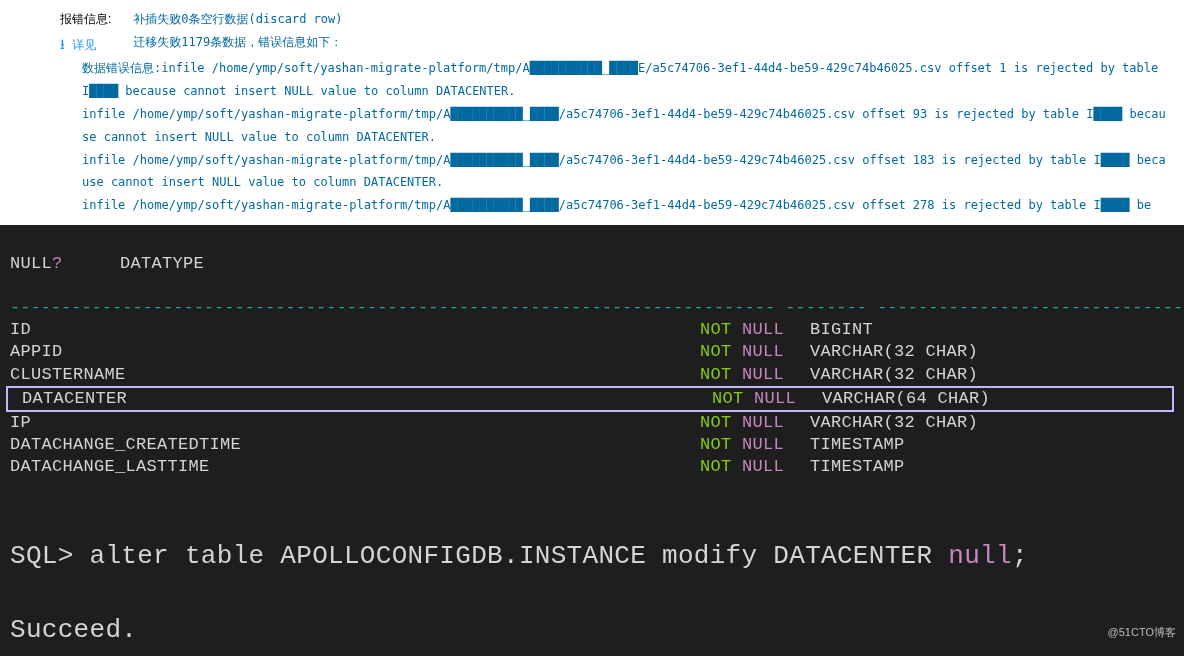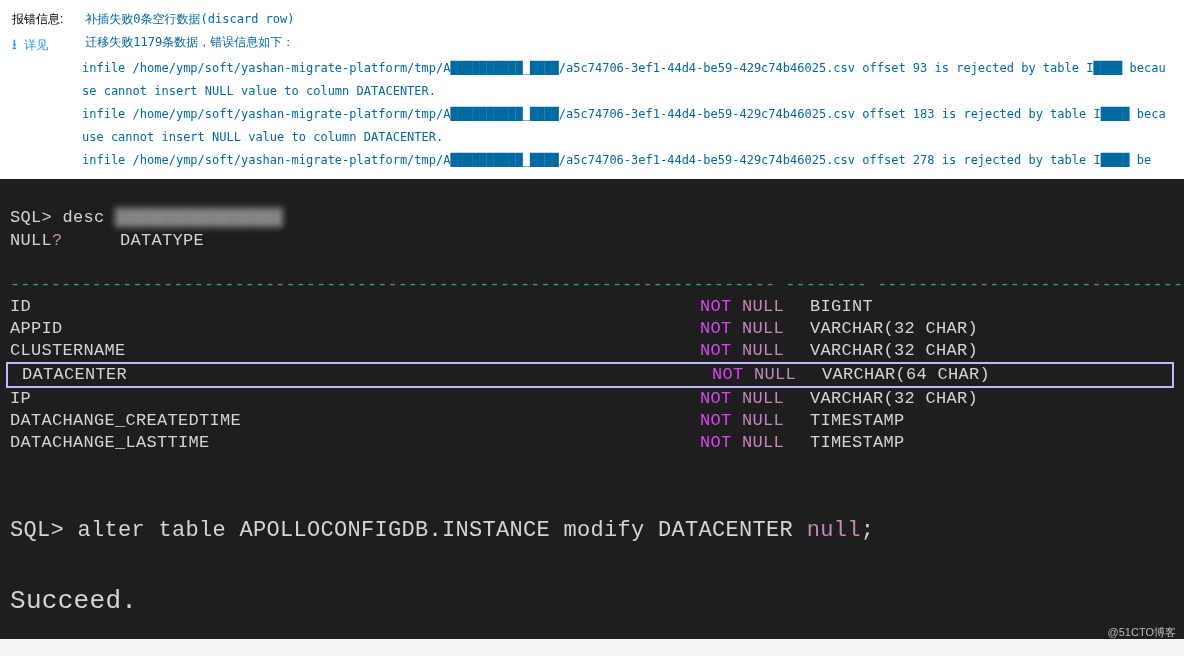--- a/index.html
+++ b/index.html
@@ -1,29 +1,29 @@
 <!DOCTYPE html>
 <html><head>
 <meta charset="utf-8">
 <style>
   * { margin: 0; padding: 0; box-sizing: border-box; }
   body { font-family: "Microsoft YaHei", Arial, sans-serif; font-size: 12px; background: #f5f5f5; width: 1184px; height: 656px; overflow: hidden; }
   .top-log { background: #fff; padding: 8px 12px; font-size: 12px; color: #333; line-height: 1.9; }
-  .top-log .label { color: #000; font-weight: 500; display: inline-block; width: 70px; vertical-align: top; }
+  .top-log .label { color: #000; font-weight: 500; display: inline-block; width: 70px; vertical-align: top; margin-left: 48px; }
   .top-log .detail-link { color: #1890ff; cursor: pointer; text-align: center; }
   .top-log .logtext { font-family: Consolas, monospace; color: #0369a1; word-break: break-all; }
   .terminal { background: #1e1e1e; color: #d4d4d4; font-family: Consolas, "Courier New", monospace; font-size: 17px; padding: 6px 10px 20px 10px; line-height: 1.3; letter-spacing: 0.3px; white-space: pre; }
   .terminal .null-kw { color: #c586c0; }
   .terminal .header-row { display: flex; }
   .terminal .col-name { width: 690px; display: inline-block; }
   .terminal .col-null { width: 110px; display: inline-block; }
   .terminal .col-null .null-q { color: #c586c0; }
   .terminal .col-type { display: inline-block; text-align: right; }
   .terminal .dashes { color: #2aa198; letter-spacing: 0; }
-  .terminal .not-null .nn { color: #d946ef; }
+  .terminal .not-null .nn { color: #84cc16; }
   .terminal .not-null .nl { color: #c586c0; }
   .terminal .box-highlight { border: 2px solid #c4b5fd; display: block; margin-left: -4px; padding-left: 14px; }
   .terminal .blur { filter: blur(3px); color: #888; }
   .watermark { position: fixed; right: 8px; bottom: 16px; color: #bbb; font-size: 11px; }
   .dl-icon { color: #1890ff; margin-right: 4px; font-size: 14px; }
 </style>
 </head>
 <body>
 
 <div class="top-log">
@@ -31,29 +31,31 @@
     <span class="label">报错信息:</span>
     <span class="logtext">补插失败0条空行数据(discard row)</span>
   </div>
   <div>
     <span class="label">
       <span class="dl-icon">⭳</span>
       <span class="detail-link">详见</span>
     </span>
     <span class="logtext">迁移失败1179条数据，错误信息如下：</span>
   </div>
+  <div style="padding-left:70px;">
+    <span class="logtext">数据错误信息:</span><span class="logtext">infile /home/ymp/soft/yashan-migrate-platform/tmp/A██████████_████E/a5c74706-3ef1-44d4-be59-429c74b46025.csv offset 1 is rejected by table I████ because cannot insert NULL value to column DATACENTER.</span>
+  </div>
   <div style="padding-left:70px;"><span class="logtext">infile /home/ymp/soft/yashan-migrate-platform/tmp/A██████████_████/a5c74706-3ef1-44d4-be59-429c74b46025.csv offset 93 is rejected by table I████ because cannot insert NULL value to column DATACENTER.</span></div>
   <div style="padding-left:70px;"><span class="logtext">infile /home/ymp/soft/yashan-migrate-platform/tmp/A██████████_████/a5c74706-3ef1-44d4-be59-429c74b46025.csv offset 183 is rejected by table I████ because cannot insert NULL value to column DATACENTER.</span></div>
   <div style="padding-left:70px;"><span class="logtext">infile /home/ymp/soft/yashan-migrate-platform/tmp/A██████████_████/a5c74706-3ef1-44d4-be59-429c74b46025.csv offset 278 is rejected by table I████ be</span></div>
 </div>
 
 <div class="terminal">
-<span><span>SQL&gt; desc </span><span class="blur">████████████████</span></span>
 <span class="header-row"><span class="col-null"><span>NULL</span><span class="null-q">?</span></span><span class="col-type">DATATYPE</span></span>
 <span class="dashes">--------------------------------------------------------------------------- -------- ----------------------------------------------</span>
 <span style="display:block"><span class="col-name">ID</span><span class="col-null"><span class="not-null"><span class="nn">NOT </span><span class="nl">NULL</span></span></span><span class="col-type">BIGINT</span></span><span style="display:block"><span class="col-name">APPID</span><span class="col-null"><span class="not-null"><span class="nn">NOT </span><span class="nl">NULL</span></span></span><span class="col-type">VARCHAR(32 CHAR)</span></span><span style="display:block"><span class="col-name">CLUSTERNAME</span><span class="col-null"><span class="not-null"><span class="nn">NOT </span><span class="nl">NULL</span></span></span><span class="col-type">VARCHAR(32 CHAR)</span></span><span class="box-highlight"><span class="col-name">DATACENTER</span><span class="col-null"><span class="not-null"><span class="nn">NOT </span><span class="nl">NULL</span></span></span><span class="col-type">VARCHAR(64 CHAR)</span></span><span style="display:block"><span class="col-name">IP</span><span class="col-null"><span class="not-null"><span class="nn">NOT </span><span class="nl">NULL</span></span></span><span class="col-type">VARCHAR(32 CHAR)</span></span><span style="display:block"><span class="col-name">DATACHANGE_CREATEDTIME</span><span class="col-null"><span class="not-null"><span class="nn">NOT </span><span class="nl">NULL</span></span></span><span class="col-type">TIMESTAMP</span></span><span style="display:block"><span class="col-name">DATACHANGE_LASTTIME</span><span class="col-null"><span class="not-null"><span class="nn">NOT </span><span class="nl">NULL</span></span></span><span class="col-type">TIMESTAMP</span></span>
 <span style="display:block;height:18px"></span>
-<span style="font-size:22px;"><span>SQL&gt; alter table APOLLOCONFIGDB.INSTANCE modify DATACENTER </span><span class="null-kw">null</span><span>;</span></span>
+<span style="font-size:26px;"><span>SQL&gt; alter table APOLLOCONFIGDB.INSTANCE modify DATACENTER </span><span class="null-kw">null</span><span>;</span></span>
 <span style="display:block;height:18px"></span>
 <span style="font-size:26px;">Succeed.</span>
 </div>
 
 <div class="watermark">@51CTO博客</div>
 
 </body></html>

